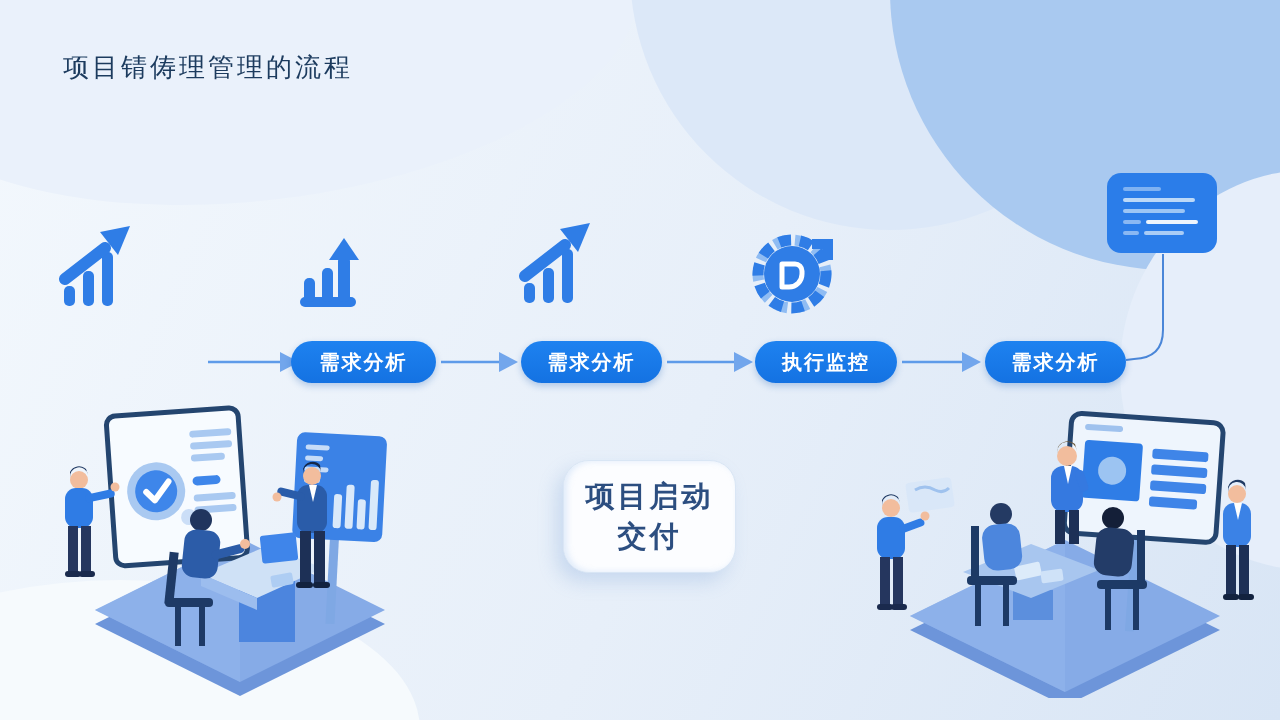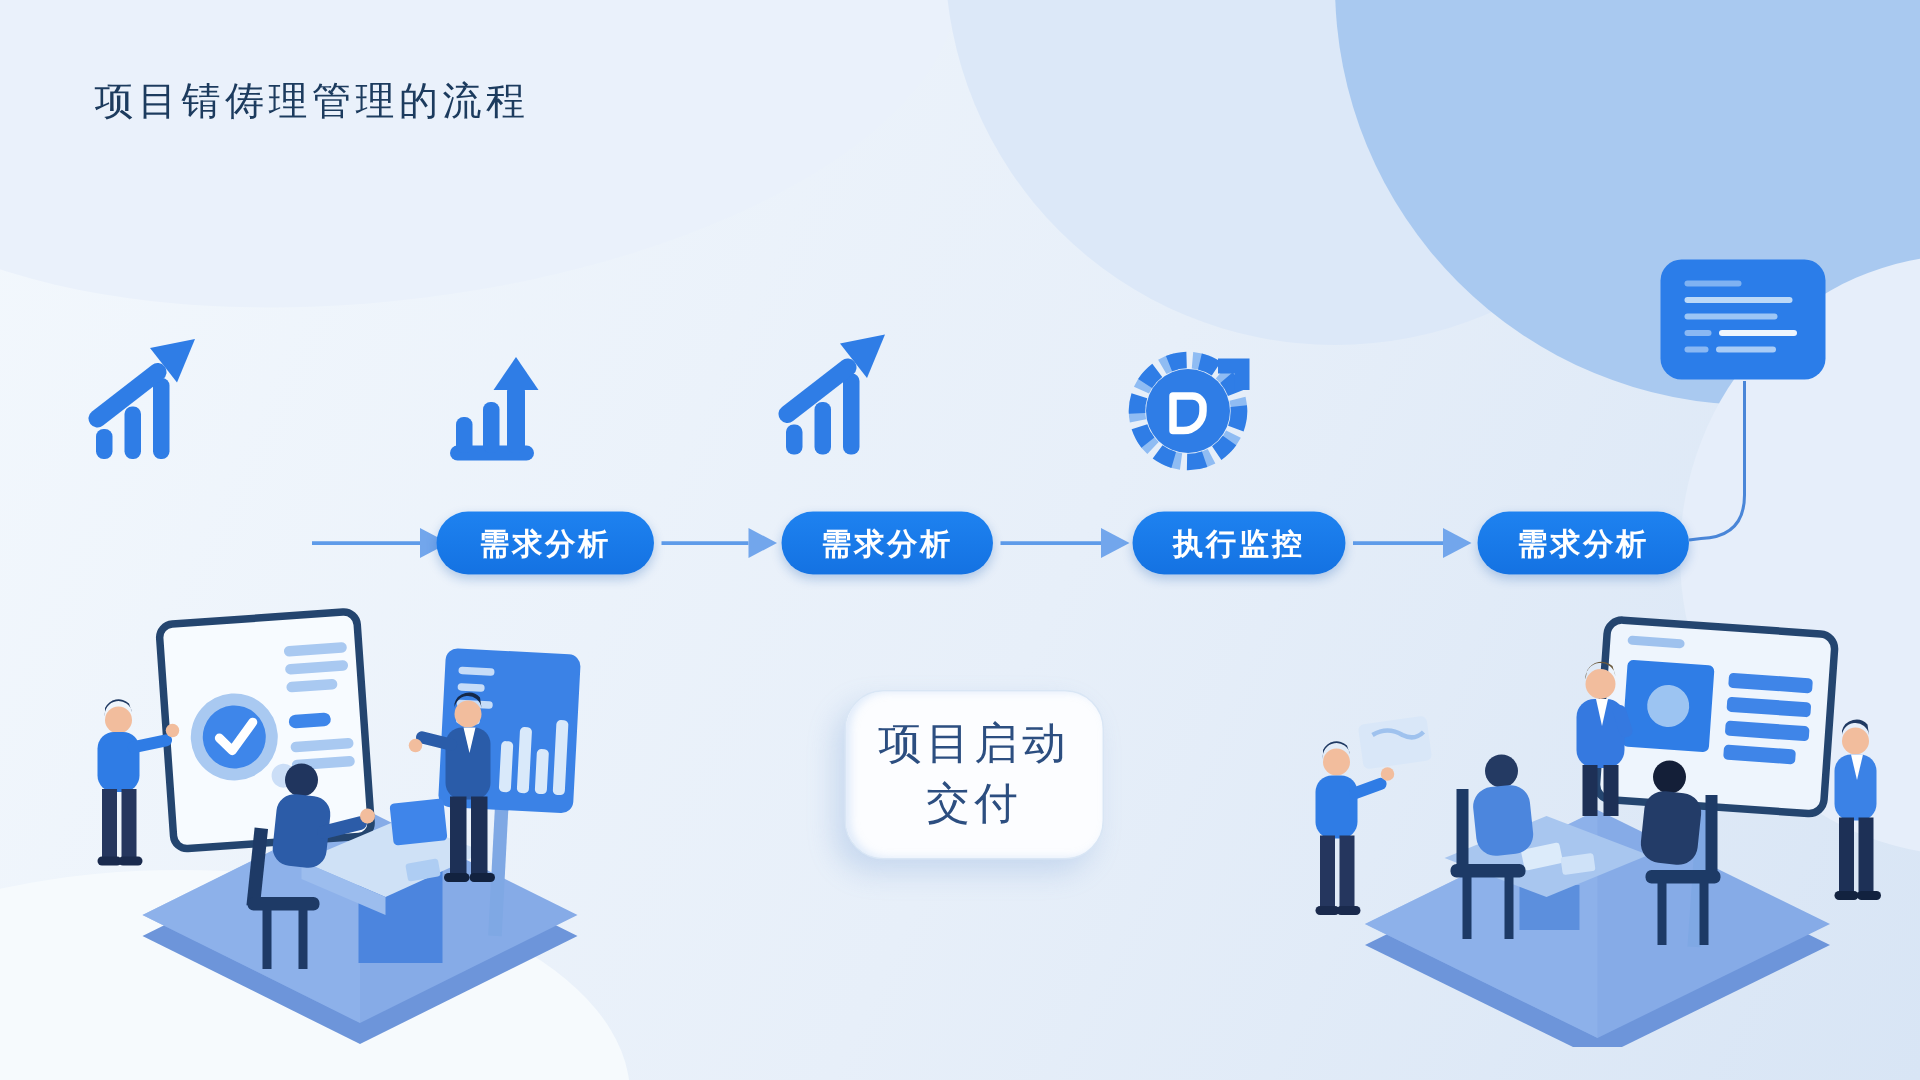--- a/index.html
+++ b/index.html
@@ -61,21 +61,21 @@
   .pill-3 { left: 521px; width: 141px; }
   .pill-4 { left: 755px; width: 142px; }
   .pill-5 { left: 985px; width: 141px; }
 
   
   .callout {
     position: absolute; left: 563px; top: 460px; width: 173px; height: 113px;
     background: #fcfdff; border: 1.5px solid #d9e6f5; border-radius: 26px;
     display: flex; flex-direction: column; align-items: center; justify-content: center;
     box-shadow: -7px 9px 18px rgba(122, 160, 215, 0.28), inset 3px 0 6px rgba(170, 200, 240, 0.35);
-    color: #2c4e80; font-size: 29px; font-weight: 400; letter-spacing: 3px; line-height: 1.35;
+    color: #2c4e80; font-size: 29px; font-weight: 700; letter-spacing: 3px; line-height: 1.35;
   }
 
   
   .illus { position: absolute; }
   .illus-left  { left: 25px;  top: 398px; }
   .illus-right { left: 845px; top: 398px; }
 </style>
 </head>
 <body>
 

